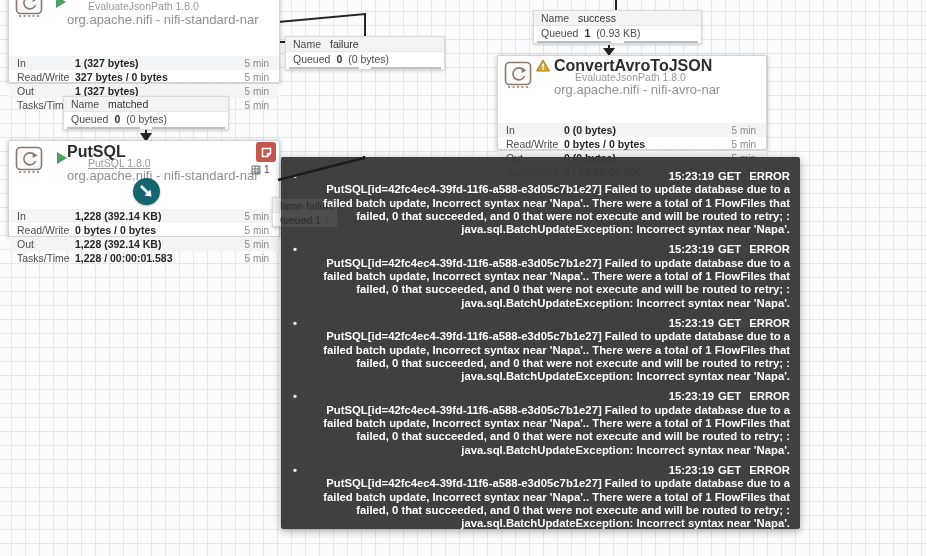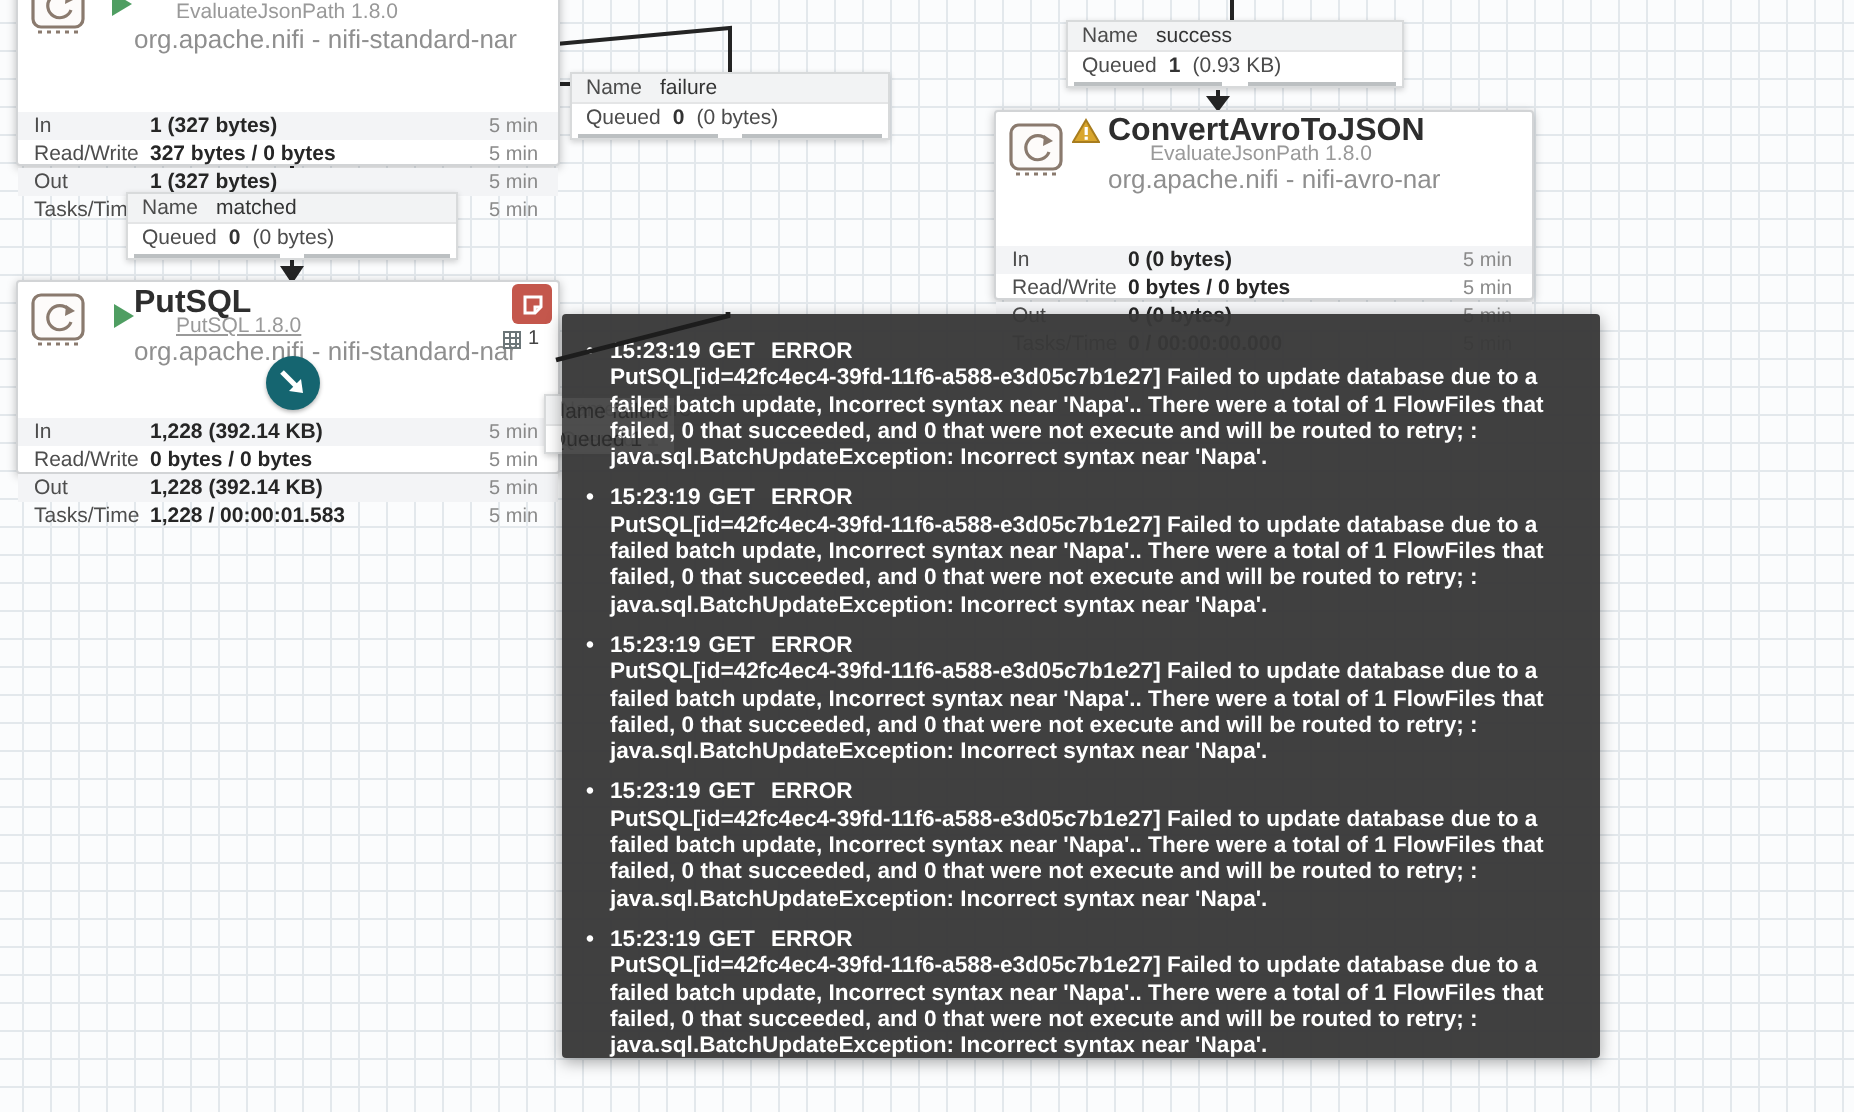--- a/index.html
+++ b/index.html
@@ -43,21 +43,21 @@
   .conn-row2{height:13px;display:flex;align-items:center;gap:6px;padding:0 7px;color:#4c4c4c;}
   .conn-row2 .conn-count{font-weight:bold;color:#333;}
   .conn-bars{height:4px;display:flex;justify-content:space-between;padding:0 3px;align-items:flex-end;}
   .conn-bar{height:2px;width:46%;background:#bcc0c2;}
 
   
   .bulletin-panel{position:absolute;left:281px;top:157px;width:519px;height:372px;
                   background:rgba(56,56,56,.96);border-radius:2px;z-index:5;
                   box-shadow:0 2px 8px rgba(0,0,0,.35);
                   padding:13px 10px 0 12px;box-sizing:border-box;}
-  .bulletin-list{margin:0;padding:0;list-style:none;}
+  .bulletin-list{margin:0;padding:0;list-style:none;text-align:right;}
   .bulletin-item{position:relative;padding-left:12px;margin-bottom:7px;
                  font-size:11.3px;font-weight:bold;line-height:13.3px;color:#fff;}
   .bulletin-item::before{content:"\2022";position:absolute;left:0;top:0;color:#fff;}
   .b-zone{margin-left:4px;}
   .b-level{margin-left:8px;}
 
   .ghost-label{position:absolute;left:281px;top:199px;width:56px;height:28px;overflow:hidden;
                z-index:6;font-size:10.5px;line-height:14px;color:rgba(0,0,0,.42);
                background:rgba(255,255,255,.07);white-space:nowrap;}
   .ghost-label div{margin-left:-6px;}

